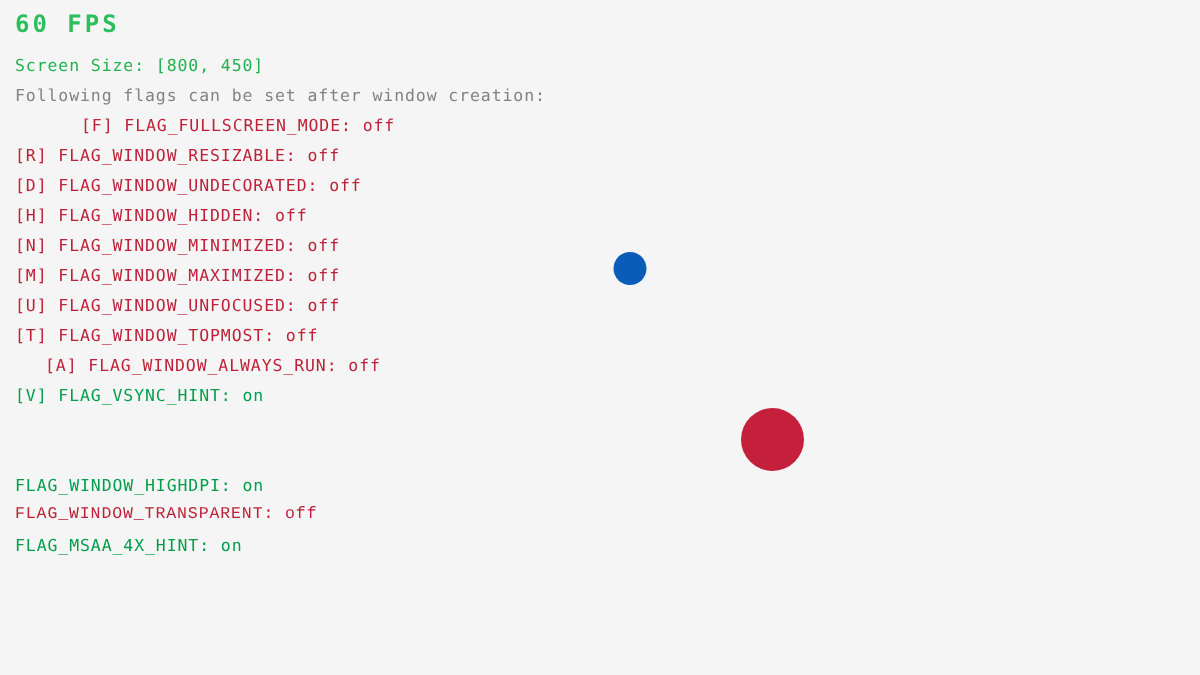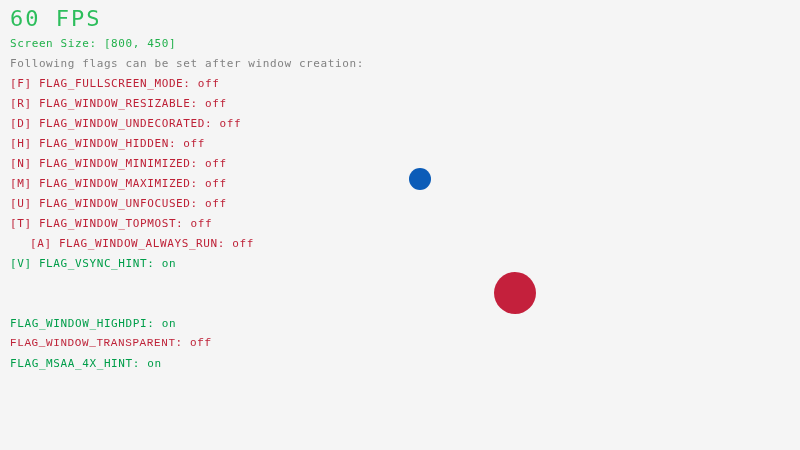--- a/index.html
+++ b/index.html
@@ -26,22 +26,22 @@
     position: absolute;
     white-space: pre;
     font-family: "DejaVu Sans Mono", "Liberation Mono", monospace;
     letter-spacing: 0.5px;
     line-height: 1;
   }
 
   #fps-counter {
     left: 10px;
     top: 8px;
-    font-size: 22px;
-    font-weight: normal;
+    font-size: 16px;
+    font-weight: bold;
     color: #2dbe5c;
     letter-spacing: 2px;
   }
 
   #screen-size {
     left: 10px;
     top: 38px;
     font-size: 11px;
     color: #22b14c;
     letter-spacing: 0.6px;
@@ -89,21 +89,21 @@
 
 <div id="stage" style="background: rgb(245, 245, 245);">
 
   <div class="txt" id="fps-counter" style="color: rgb(45, 190, 92);">60 FPS</div>
 
   <div class="txt" id="screen-size" style="color: rgb(34, 177, 76);">Screen Size: [800, 450]</div>
 
   <div class="txt section-header" id="header-after" style="color: rgb(130, 130, 130);">Following flags can be set after window creation:</div>
 
   <div id="flags-after">
-      <div class="txt flag-row flag-off" style="top: 78px; color: rgb(190, 33, 55);">[F] FLAG_FULLSCREEN_MODE: off</div>
+      <div class="txt flag-row flag-off" style="top: 78px; color: rgb(190, 33, 55); margin-left: 44px;">[F] FLAG_FULLSCREEN_MODE: off</div>
       <div class="txt flag-row flag-off" style="top: 98px; color: rgb(190, 33, 55);">[R] FLAG_WINDOW_RESIZABLE: off</div>
       <div class="txt flag-row flag-off" style="top: 118px; color: rgb(190, 33, 55); text-align: right;">[D] FLAG_WINDOW_UNDECORATED: off</div>
       <div class="txt flag-row flag-off" style="top: 138px; color: rgb(190, 33, 55);">[H] FLAG_WINDOW_HIDDEN: off</div>
       <div class="txt flag-row flag-off" style="top: 158px; color: rgb(190, 33, 55);">[N] FLAG_WINDOW_MINIMIZED: off</div>
       <div class="txt flag-row flag-off" style="top: 178px; color: rgb(190, 33, 55);">[M] FLAG_WINDOW_MAXIMIZED: off</div>
       <div class="txt flag-row flag-off" style="top: 198px; color: rgb(190, 33, 55);">[U] FLAG_WINDOW_UNFOCUSED: off</div>
       <div class="txt flag-row flag-off" style="top: 218px; color: rgb(190, 33, 55);">[T] FLAG_WINDOW_TOPMOST: off</div>
       <div class="txt flag-row flag-off" style="top: 238px; color: rgb(190, 33, 55); margin-left: 20px;">[A] FLAG_WINDOW_ALWAYS_RUN: off</div>
       <div class="txt flag-row flag-on" style="top: 258px; color: rgb(0, 158, 74);">[V] FLAG_VSYNC_HINT: on</div>
     </div>

